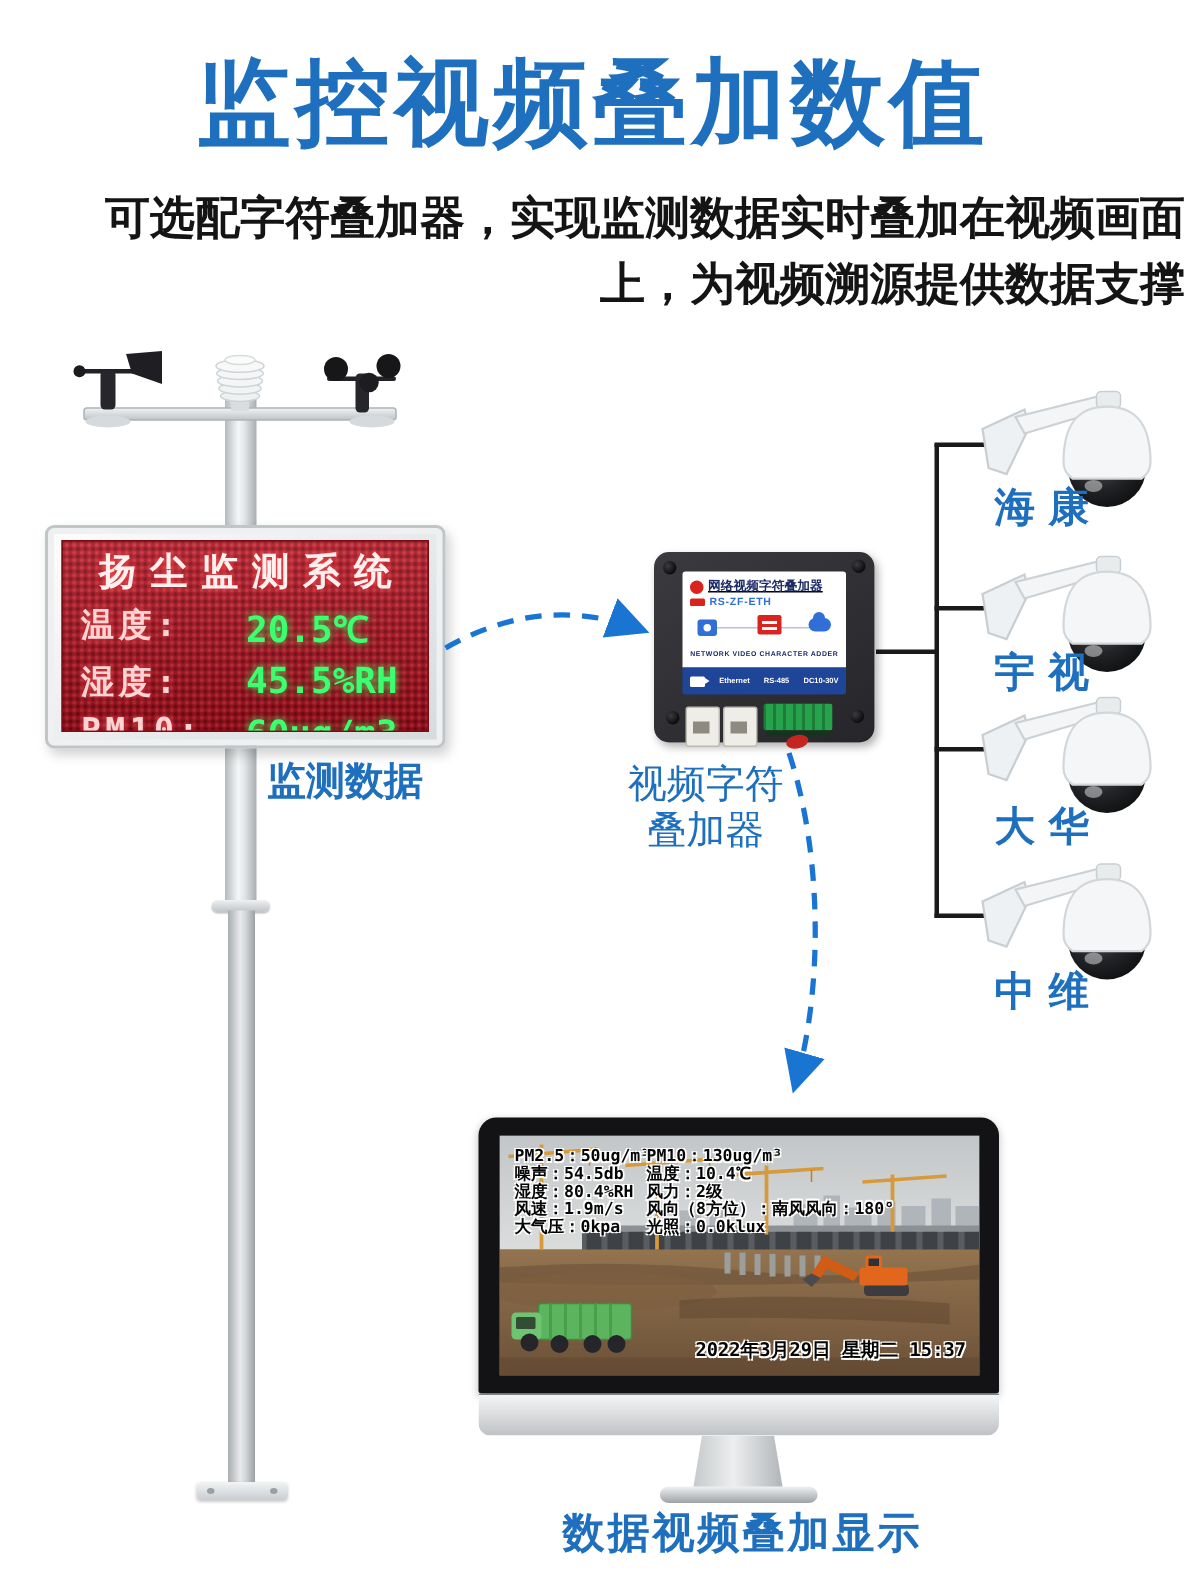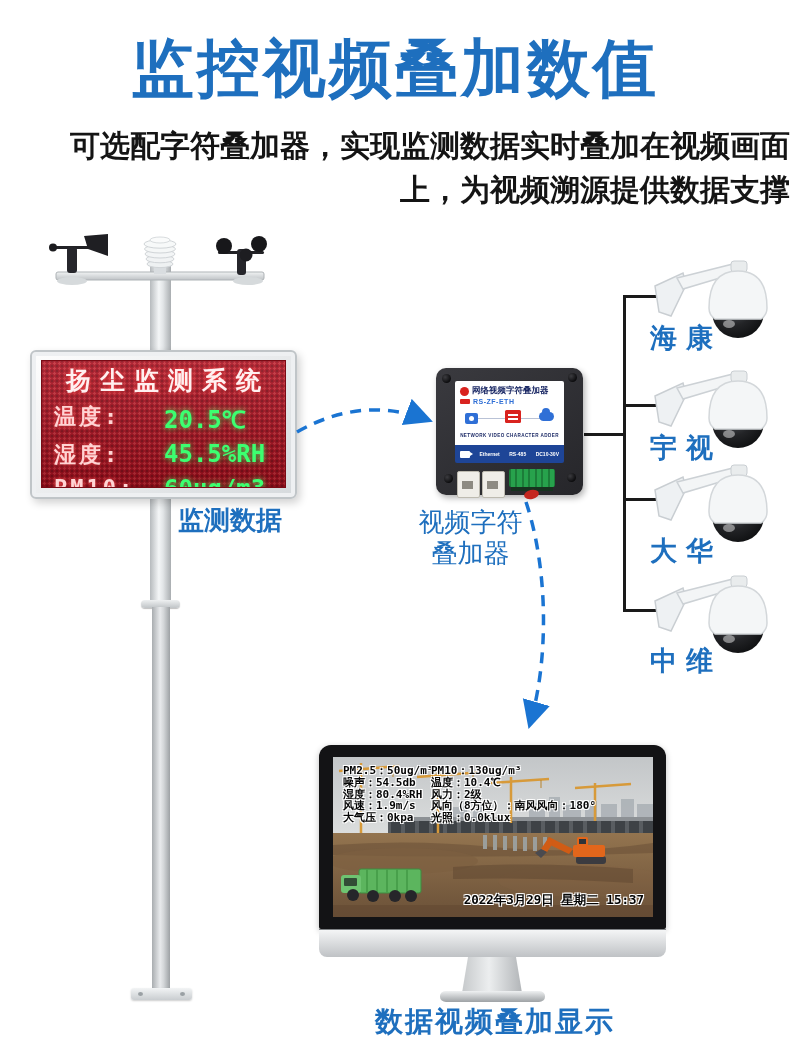--- a/index.html
+++ b/index.html
@@ -40,21 +40,21 @@
   .led-value{font-size:24px;color:#3cff70;text-shadow:0 0 6px rgba(50,255,100,.8);}
   .station-caption{position:absolute;left:170px;top:503px;width:120px;text-align:center;
       font-size:26px;font-weight:bold;color:#1e6fbe;}
   
   .device{position:absolute;left:436px;top:368px;width:147px;height:127px;border-radius:10px;
       background:linear-gradient(145deg,#3a3a3f,#26262a);box-shadow:2px 3px 6px rgba(0,0,0,.3);}
   .screw{position:absolute;width:9px;height:9px;border-radius:50%;
       background:radial-gradient(circle at 35% 35%,#3c3c40,#0c0c0e 70%);}
   .dev-label{position:absolute;left:19px;top:13px;width:109px;height:64px;background:#fff;
       border-radius:2px 2px 0 0;overflow:hidden;}
-  .dev-head{display:flex;align-items:center;margin:4px 0 0 5px;}
+  .dev-head{display:flex;align-items:center;margin:4px 0 0 5px;text-decoration:underline;}
   .dev-logo{width:9px;height:9px;border-radius:50%;background:#d9231f;margin-right:3px;flex:none;}
   .dev-name{font-size:8.5px;font-weight:bold;color:#1c2a66;white-space:nowrap;}
   .dev-sub{display:flex;align-items:center;margin:1px 0 0 5px;}
   .dev-badge{width:10px;height:5px;background:#d9231f;border-radius:1px;margin-right:3px;}
   .dev-model{font-size:7px;font-weight:bold;color:#2f6fd6;letter-spacing:.5px;}
   .dev-icons{position:relative;height:22px;margin:3px 8px 0 8px;}
   .dev-wire{position:absolute;left:10px;right:10px;top:10px;height:1px;background:#b9c2d6;}
   .ic-cam{position:absolute;left:2px;top:5px;width:13px;height:11px;background:#2f6fd6;border-radius:2px;}
   .ic-cam::after{content:"";position:absolute;left:4px;top:3px;width:5px;height:5px;border-radius:50%;background:#fff;}
   .ic-tag{position:absolute;left:42px;top:2px;width:16px;height:13px;background:#d9231f;border-radius:1.5px;}
@@ -78,21 +78,21 @@
   .terminal::after{content:"";position:absolute;left:2px;bottom:-4px;right:2px;height:4px;background:#17331f;}
   .red-plug{position:absolute;left:88px;top:122px;width:15px;height:9px;background:#c4261f;
       border-radius:50%;transform:rotate(-12deg);}
   .device-caption{position:absolute;left:398px;top:507px;width:145px;text-align:center;
       font-size:26px;font-weight:normal;color:#1e6fbe;line-height:31px;}
   
   .tline{position:absolute;background:#1a1a1a;}
   .arrows{position:absolute;left:0;top:0;width:790px;height:1056px;pointer-events:none;}
   
   .cam{position:absolute;width:130px;height:92px;}
-  .cam-label{position:absolute;width:94px;text-align:left;font-size:27px;font-weight:bold;
+  .cam-label{position:absolute;width:94px;text-align:right;font-size:27px;font-weight:bold;
       color:#1e6fbe;letter-spacing:9px;text-indent:9px;white-space:nowrap;}
   
   .monitor{position:absolute;left:319px;top:745px;width:311px;height:212px;}
   .bezel{position:absolute;left:0;top:0;width:347px;height:184px;background:#131315;
       border-radius:12px 12px 2px 2px;box-shadow:0 2px 6px rgba(0,0,0,.25);}
   .screen{position:absolute;left:14px;top:12px;width:320px;height:160px;overflow:hidden;background:#777;}
   .chin{position:absolute;left:0;top:184px;width:347px;height:28px;border-top:1px solid #808386;
       background:linear-gradient(#f4f5f6,#bfc2c5);border-radius:0 0 8px 8px;box-sizing:border-box;}
   .neck{position:absolute;left:462px;top:957px;width:60px;height:36px;
       background:linear-gradient(90deg,#c6c9cb,#eceeef 45%,#b2b5b8);

